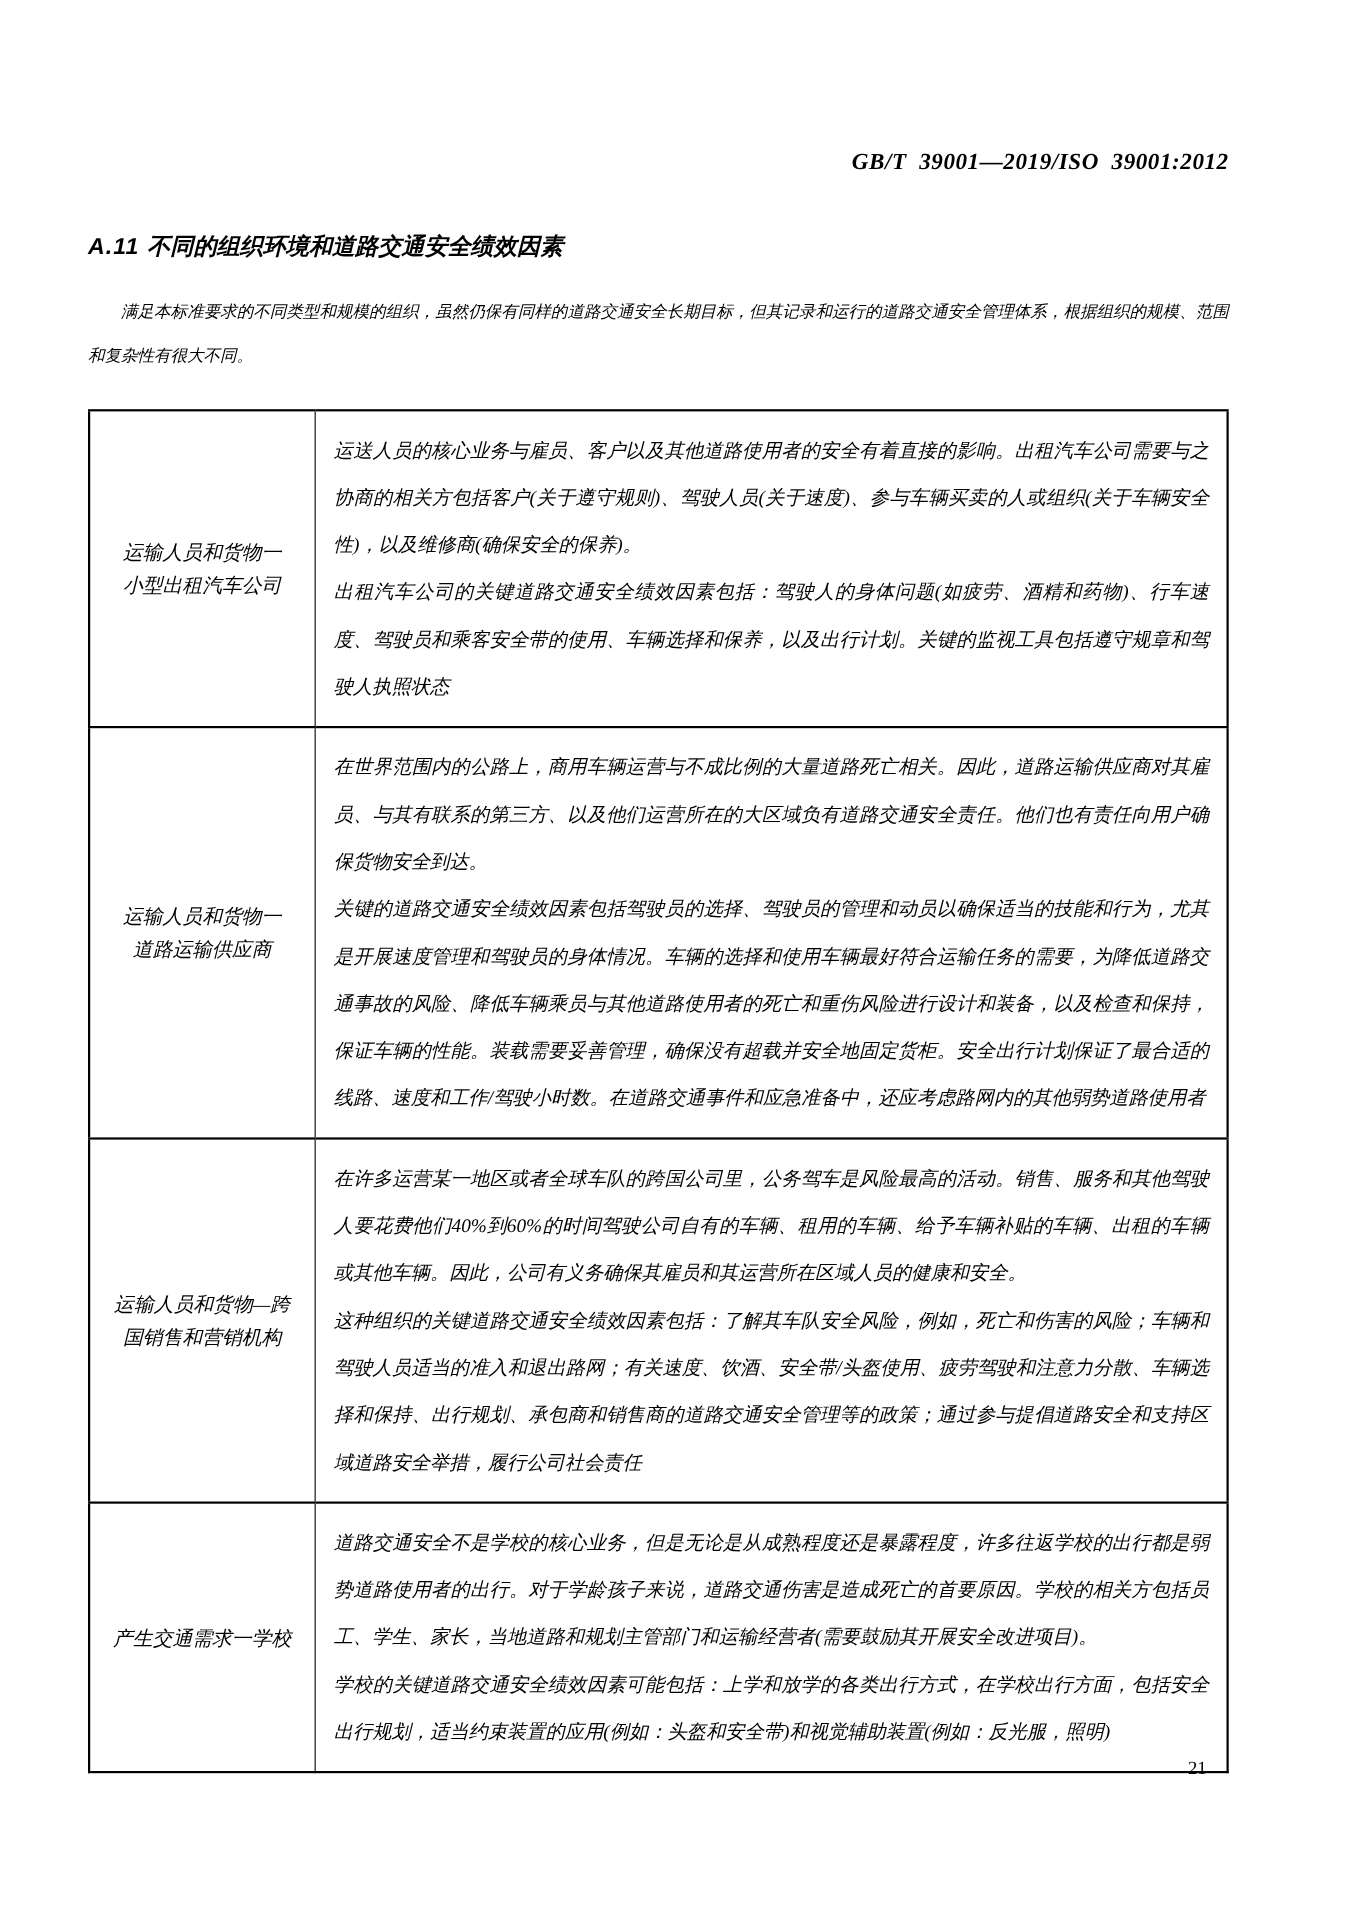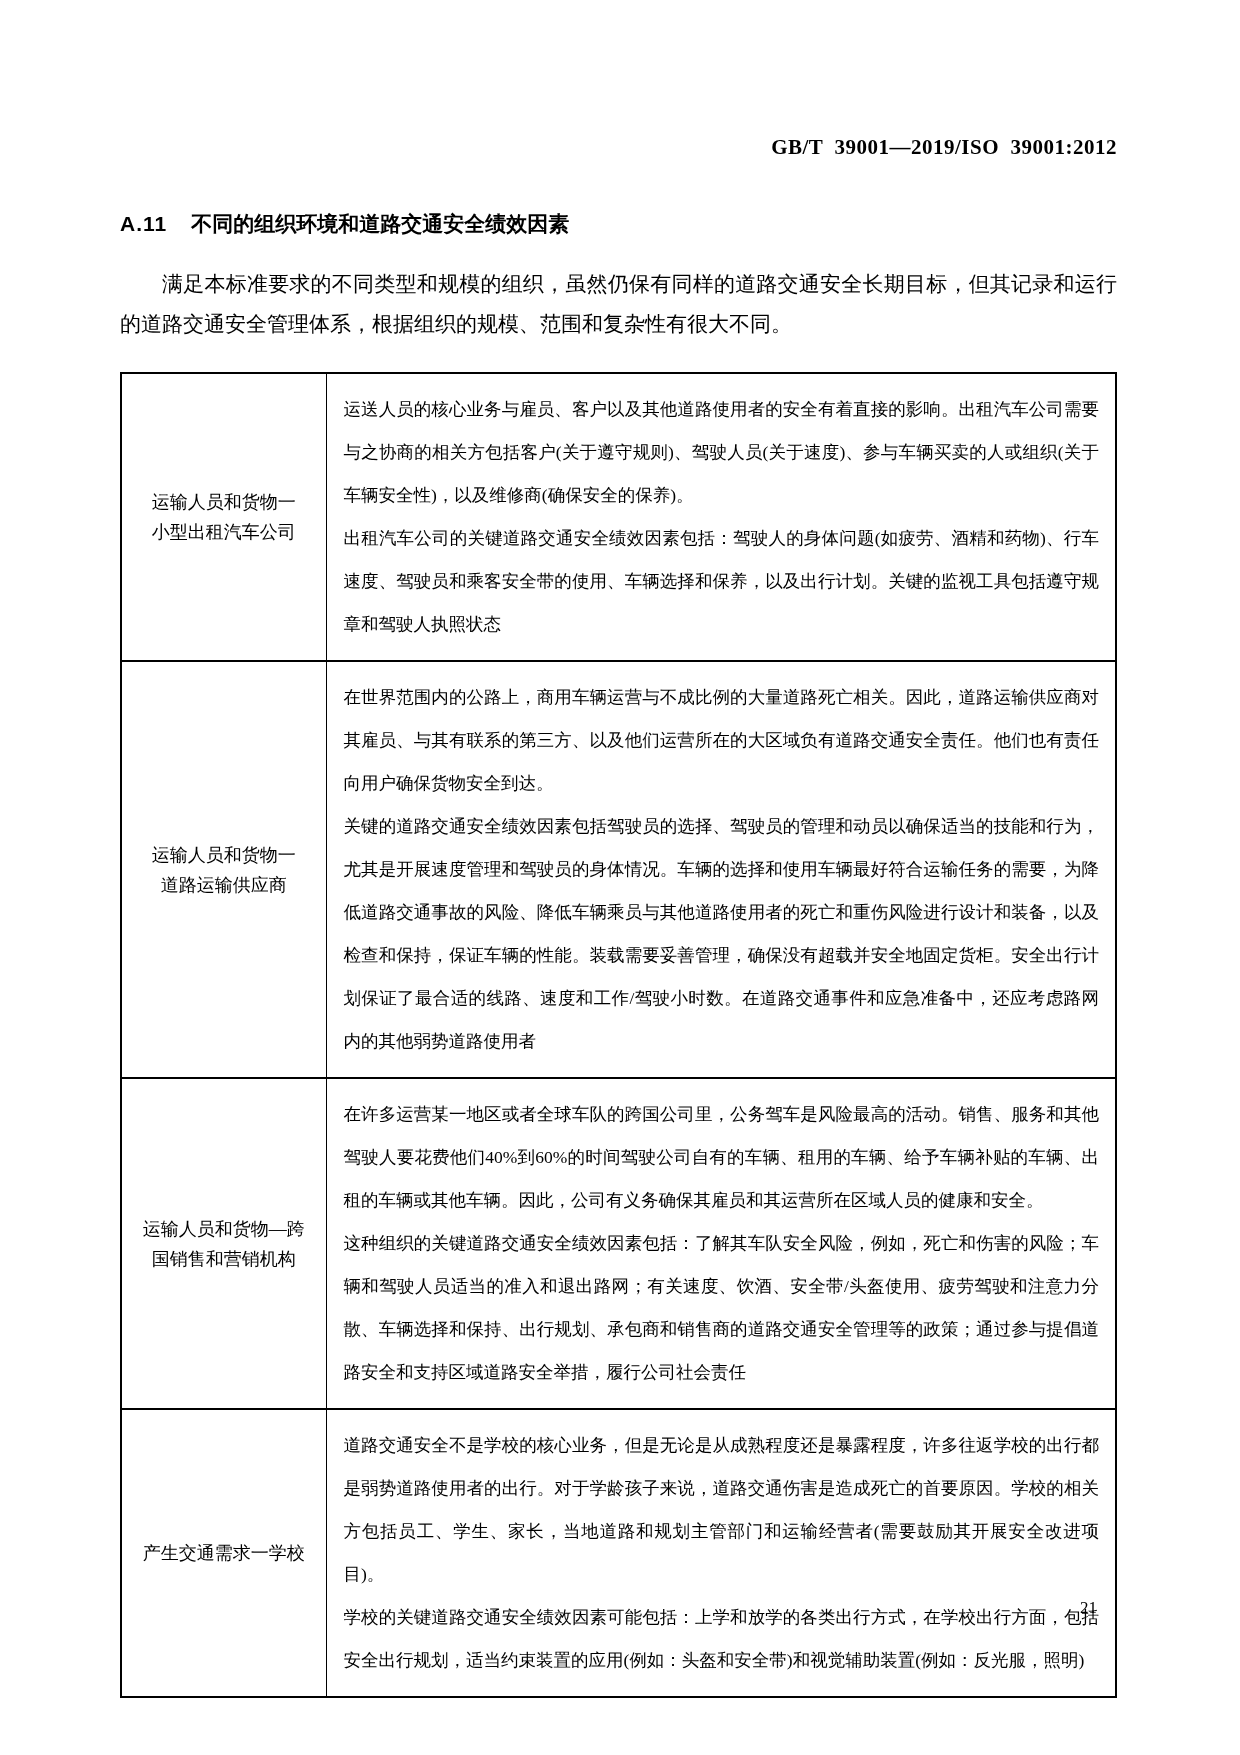--- a/index.html
+++ b/index.html
@@ -6,21 +6,21 @@
   html,body { background:#ffffff; }
   .page {
     position:relative;
     width:1240px; height:1755px;
     margin:0 auto;
     background:#ffffff;
     color:#000;
     font-family:"Liberation Serif","DejaVu Serif",serif;
     overflow:hidden;
   }
-  .content { padding:135px 123px 0 120px; }
+  .content { padding:135px 123px 0 80px;font-style:italic; }
 
   .doc-header {
     text-align:right;
     font-weight:bold;
     font-size:21px;
     letter-spacing:.5px;
     white-space:pre;
   }
 
   .intro-para {
@@ -30,25 +30,25 @@
     text-indent:2em;
     text-align:justify;
   }
 
   .section-heading {
     margin-top:50px;
     font-family:"Liberation Sans","DejaVu Sans",sans-serif;
     font-weight:bold;
     font-size:21px;
   }
-  .section-heading .sec-num { margin-right:24px; letter-spacing:1px; }
+  .section-heading .sec-num { margin-right:7px; letter-spacing:1px; }
 
   .body-para {
     margin-top:26px;
-    font-size:21px;
+    font-size:15px;
     line-height:40px;
     text-indent:2em;
     text-align:justify;
   }
   .body-para + .body-para { margin-top:0; }
 
   .table-caption {
     margin-top:30px;
     text-align:center;
     font-family:"Liberation Sans","DejaVu Sans",sans-serif;

